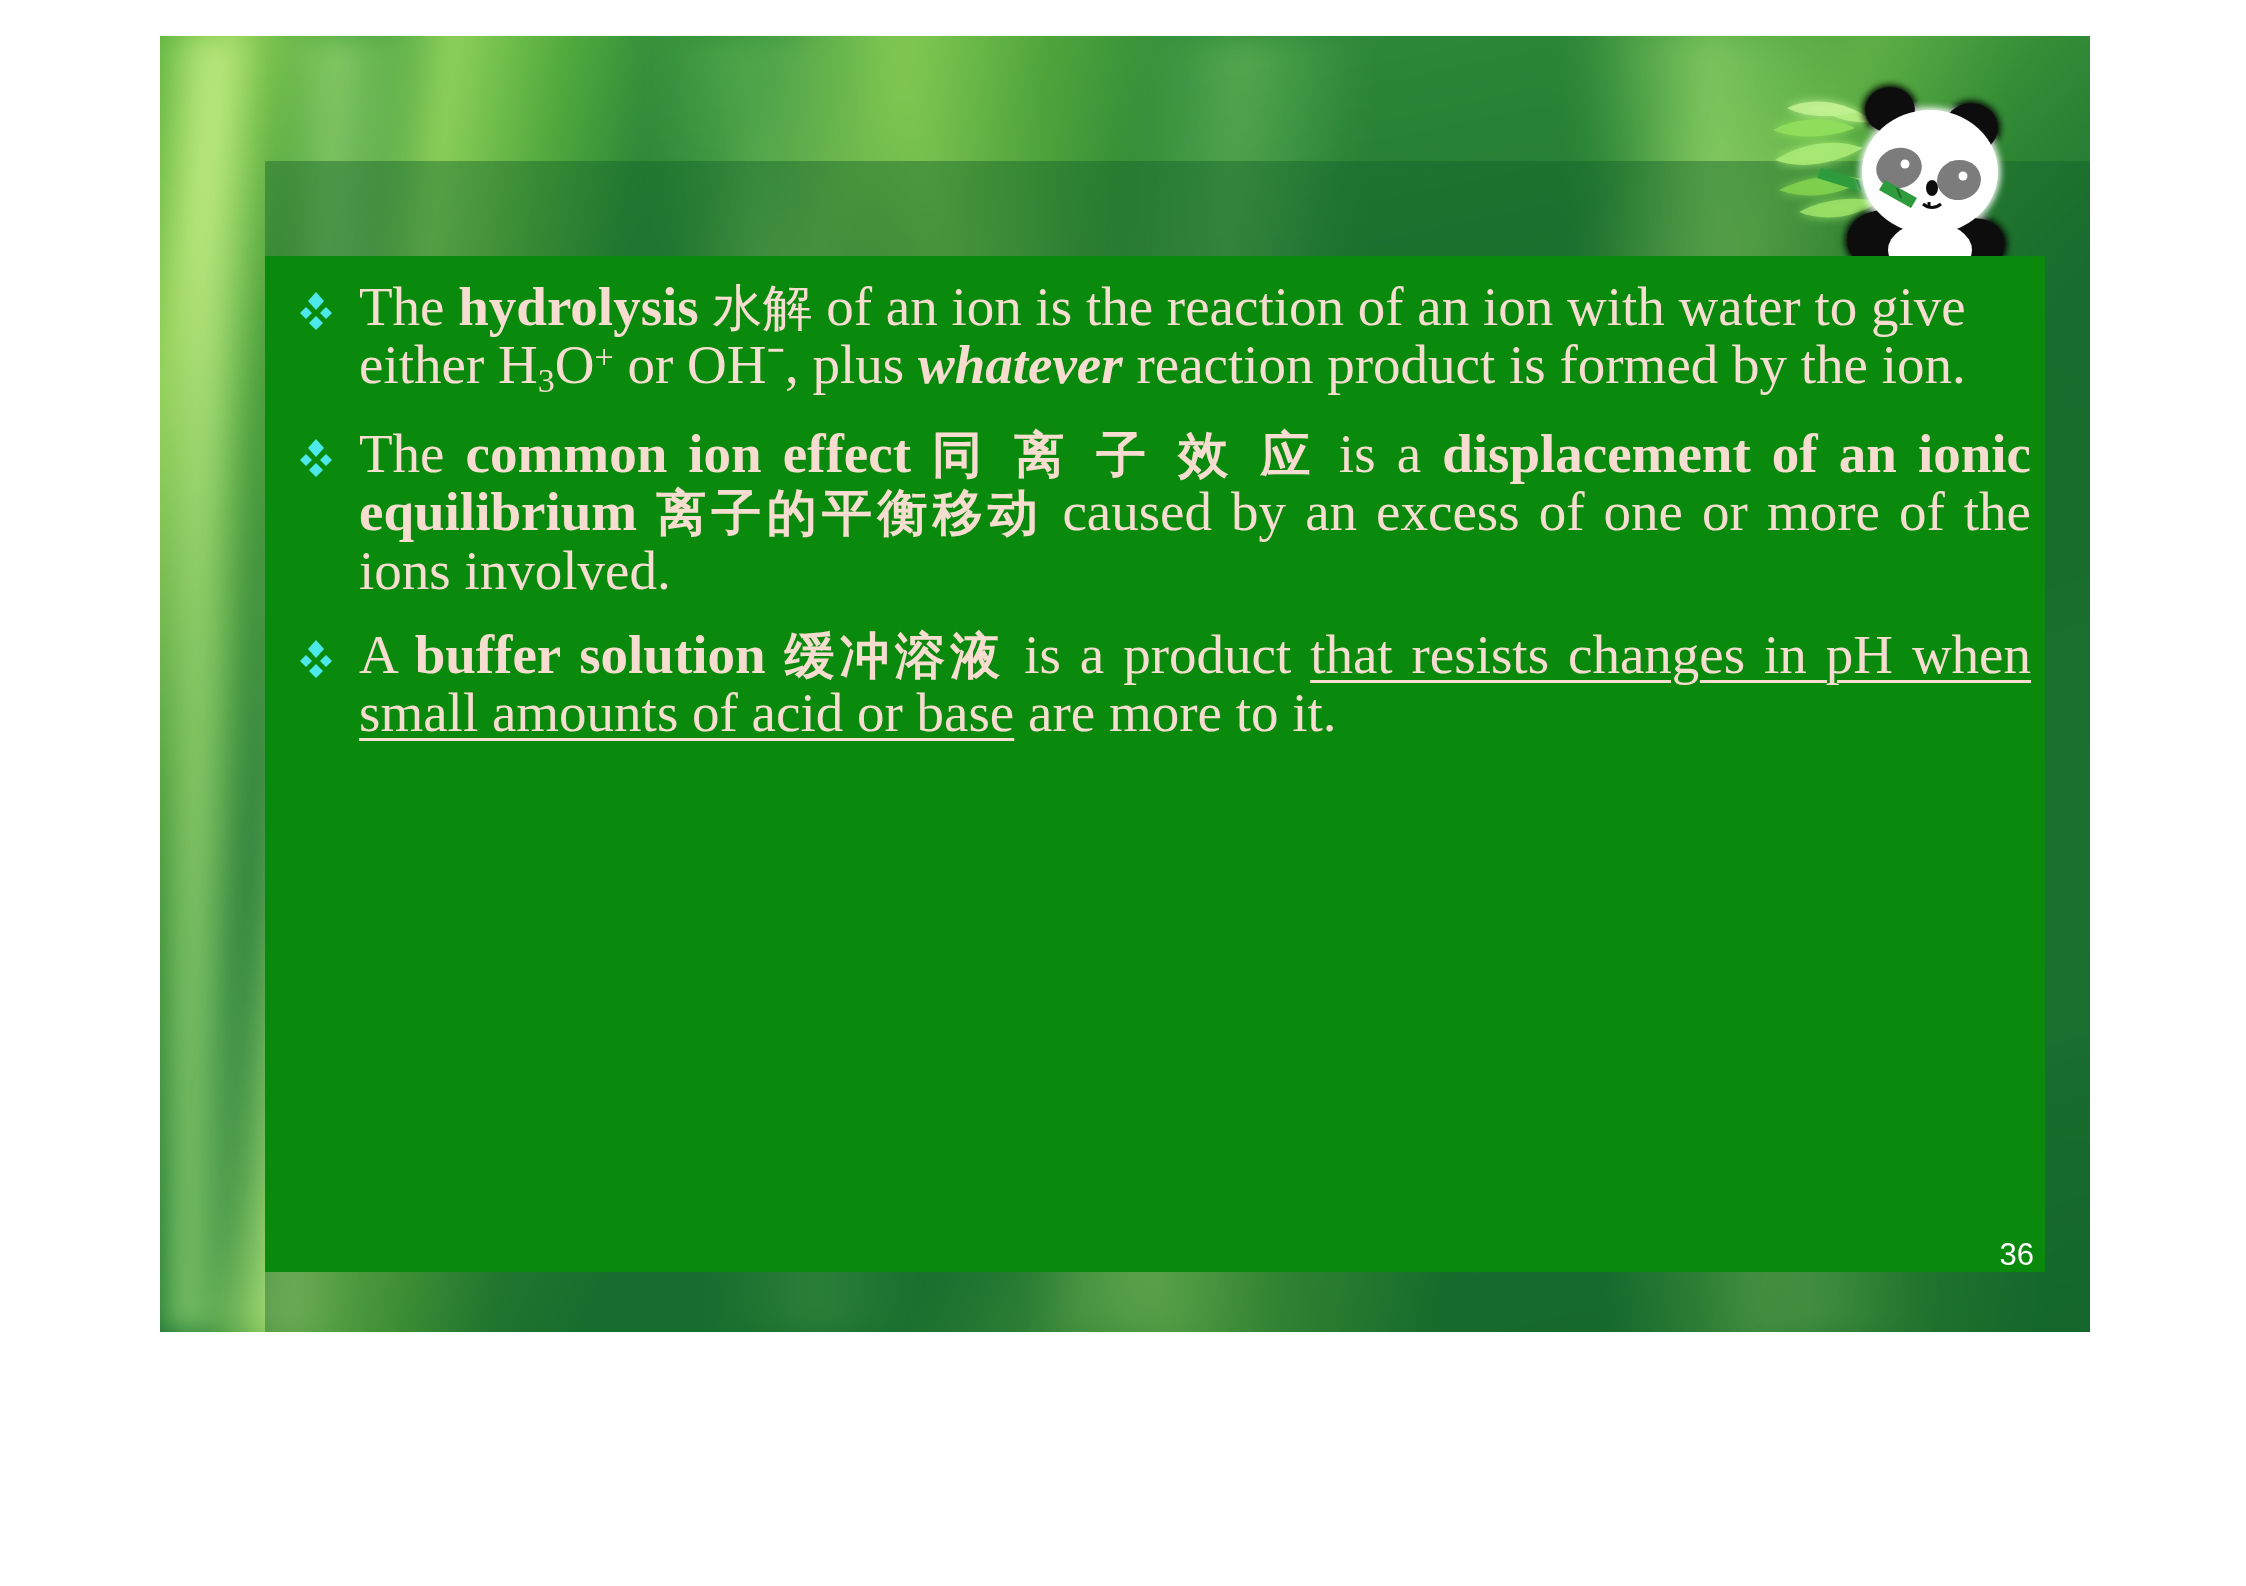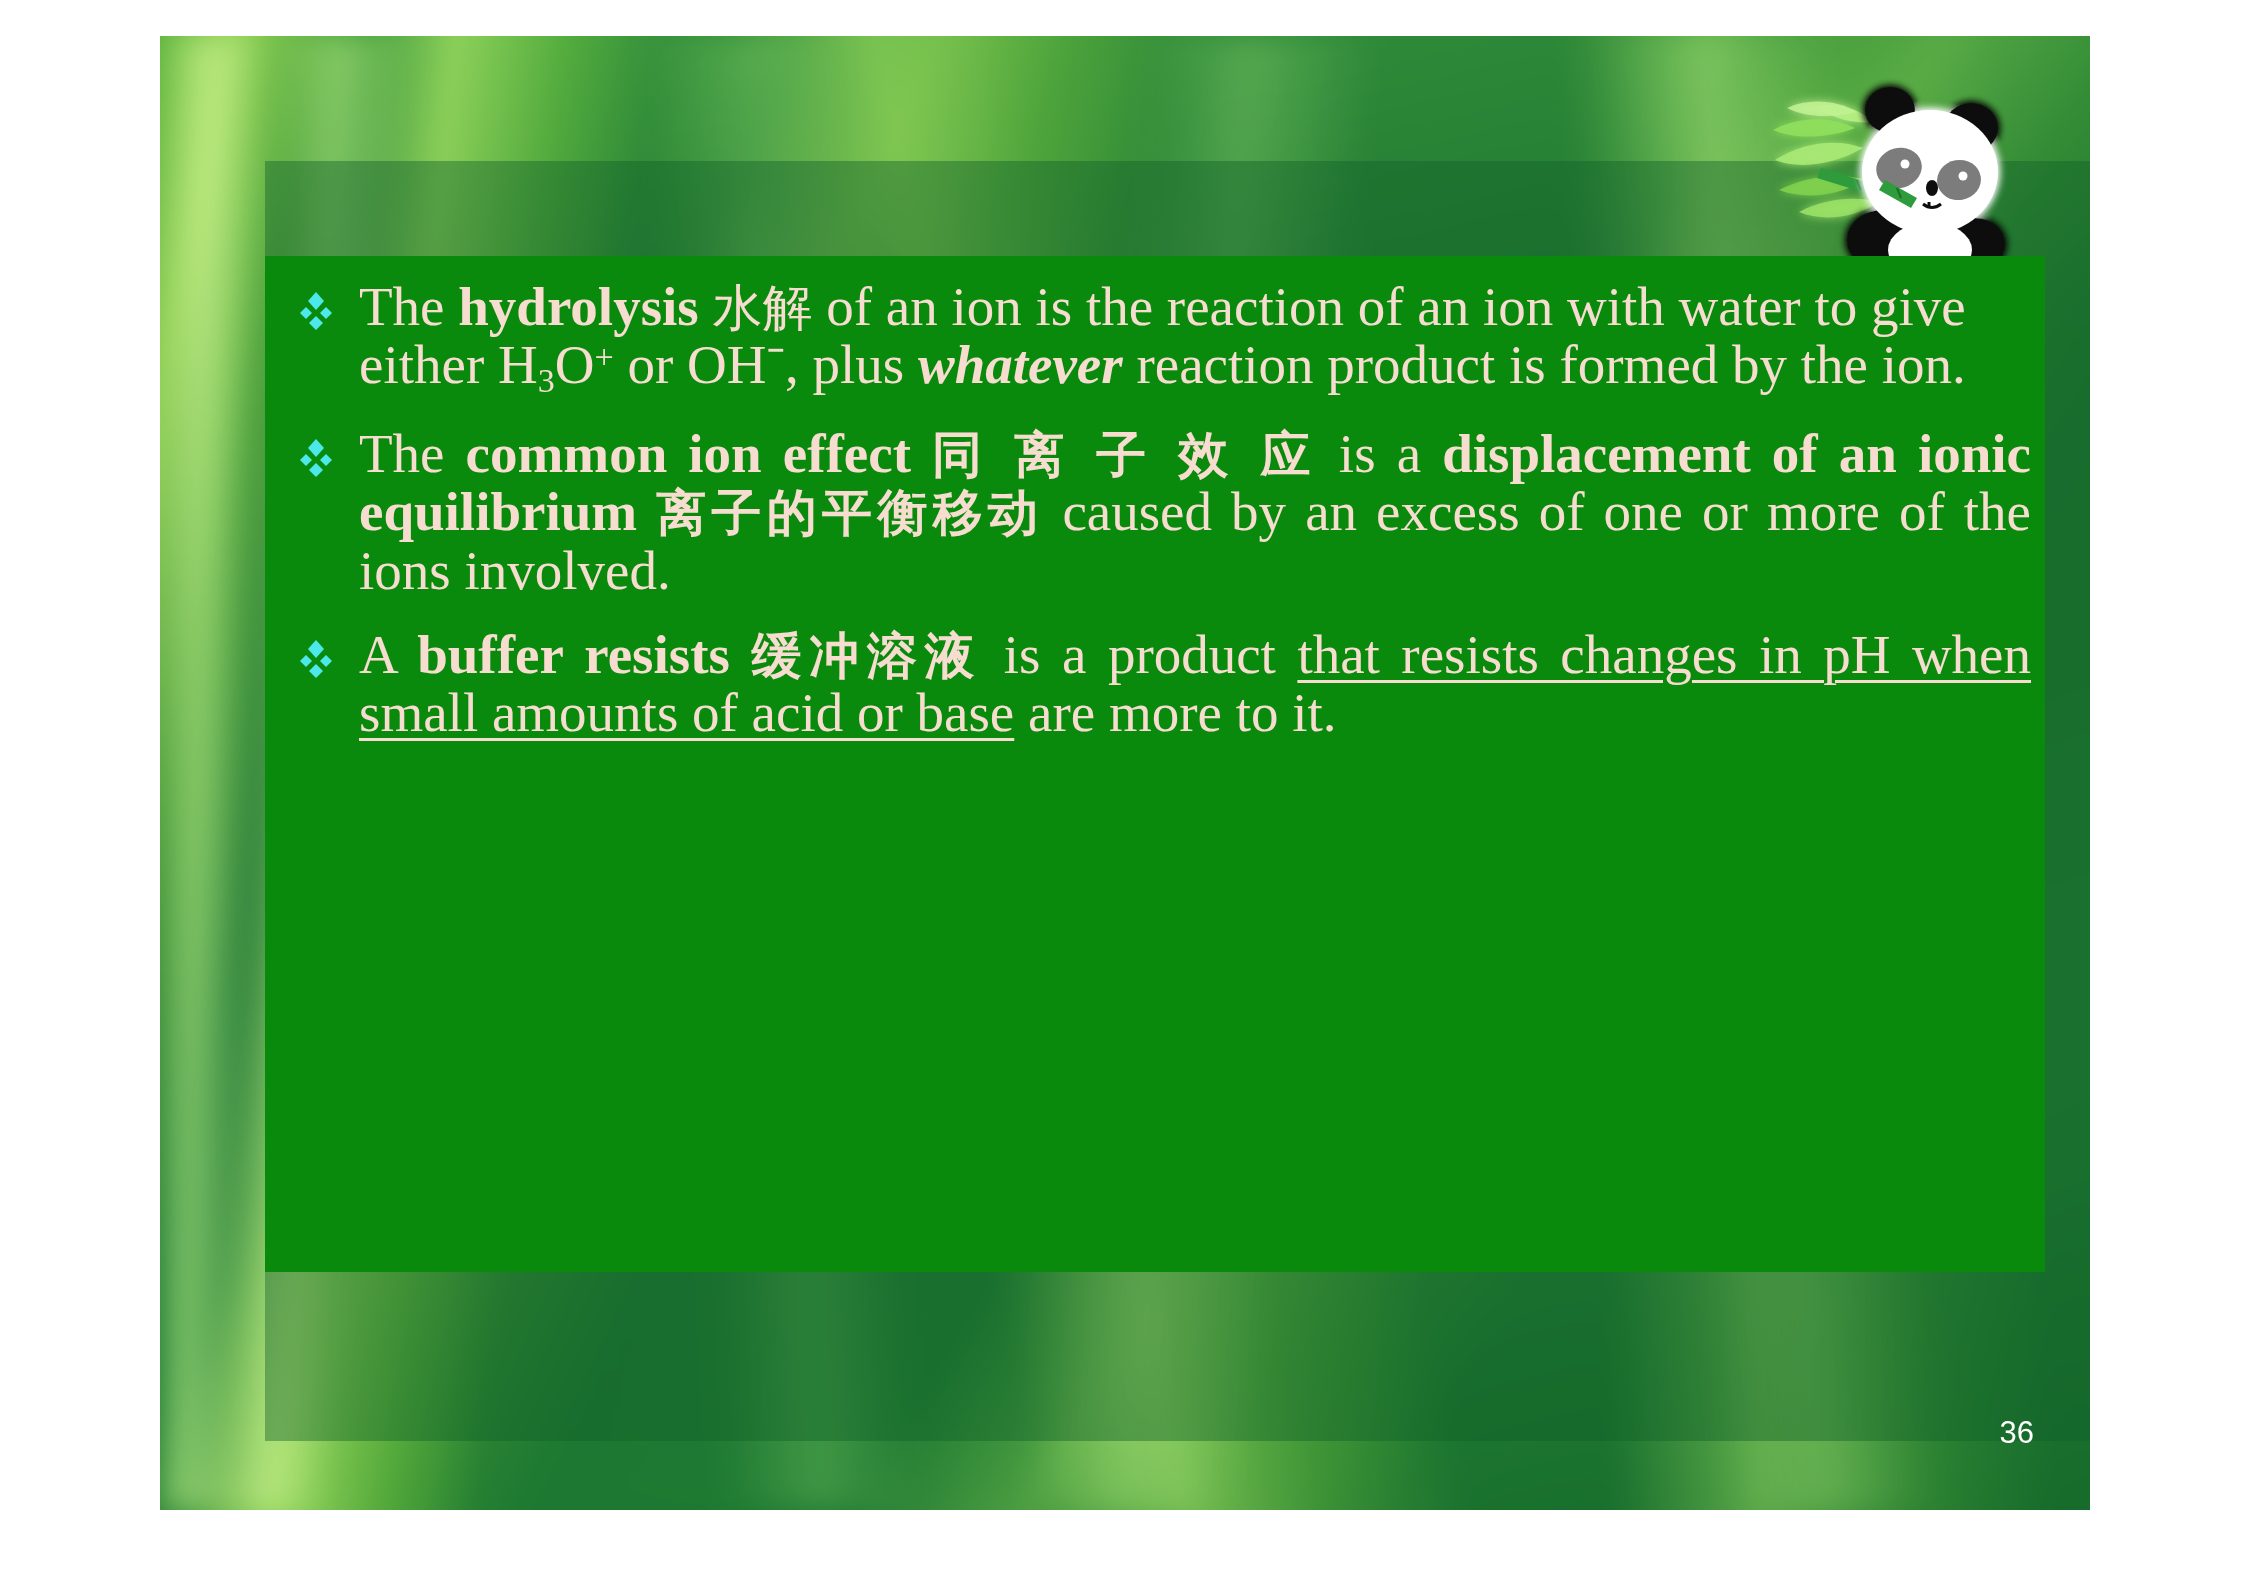--- a/index.html
+++ b/index.html
@@ -14,21 +14,21 @@
     overflow: hidden;
     position: relative;
   }
 
   
   #slide {
     position: absolute;
     left: 160px;
     top: 36px;
     width: 1930px;
-    height: 1474px;
+    height: 1296px;
     overflow: hidden;
     background-color: #1e7a33;
   }
 
   
   #bg-texture {
     position: absolute;
     inset: 0;
     background:
       linear-gradient(102deg, rgba(138,210,70,0.00) 0%, rgba(138,210,70,0.55) 3%, rgba(160,220,90,0.85) 6%, rgba(120,200,60,0.35) 10%, rgba(30,120,50,0.0) 14%),
@@ -234,20 +234,20 @@
       <span class="bullet-marker">
         <svg viewBox="0 0 34 38" width="34" height="38" xmlns="http://www.w3.org/2000/svg">
           <g fill="#4de8ea">
             <path d="M17 0 L25 9 L17 18 L9 9 Z"></path>
             <path d="M7 15 L13 21 L7 27 L1 21 Z"></path>
             <path d="M27 15 L33 21 L27 27 L21 21 Z"></path>
             <path d="M17 24 L24 31 L17 38 L10 31 Z"></path>
           </g>
         </svg>
       </span>
-      <span><span>A </span><b>buffer resists</b> <span class="cjk b">缓冲溶液</span><span> is a product </span><span class="u">that resists changes in pH when small amounts of acid or base</span><span> are more to it.</span></span>
+      <span><span>A </span><b>buffer solution</b> <span class="cjk b">缓冲溶液</span><span> is a product </span><span class="u">that resists changes in pH when small amounts of acid or base</span><span> are more to it.</span></span>
     </p>
 
   </div>
 
   <div id="page-number">36</div>
 
 </div>
 
 </body></html>

